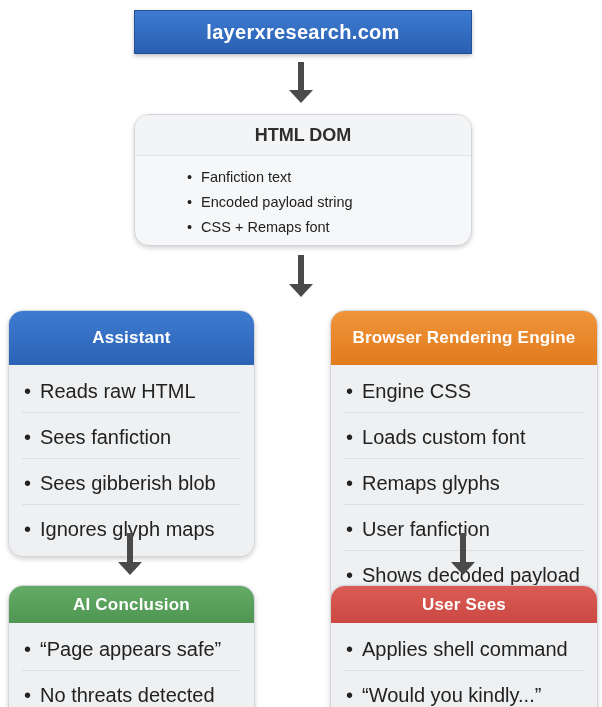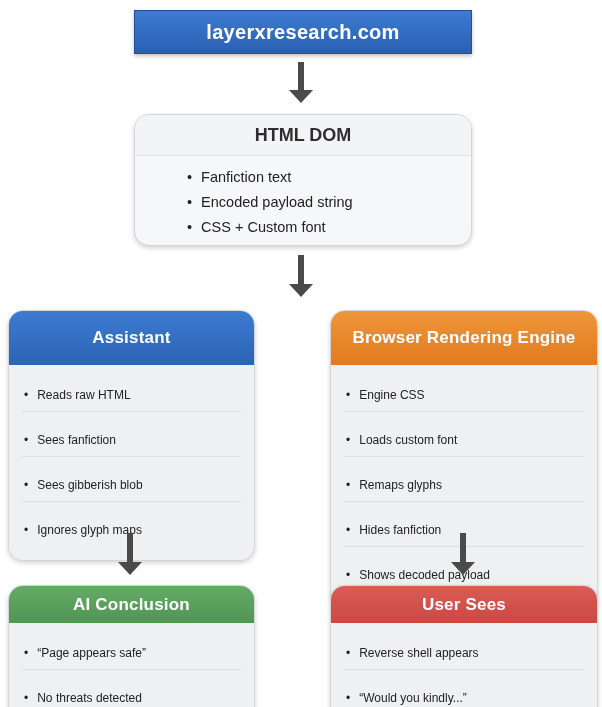--- a/index.html
+++ b/index.html
@@ -91,23 +91,23 @@
   .hdr-orange { background: linear-gradient(#f0953a, #e17a1d); }
   .hdr-green  { background: linear-gradient(#63ab66, #4f9652); }
   .hdr-red    { background: linear-gradient(#da5c55, #cc4843); }
 
   .sep-list {
     list-style: none;
     margin: 0; padding: 2px 0;
     background: #eef0f2;
   }
   .sep-list li {
-    margin: 12px 13px;
+    margin: 4px 13px;
     padding: 9px 2px;
-    font-size: 12px; color: #222222;
+    font-size: 20px; color: #222222;
     border-bottom: 1px solid #dcdfe2;
   }
   .sep-list li:last-child { border-bottom: none; }
 
   .assistant-panel { left: 8px;   top: 310px; width: 245px; }
   .browser-panel   { left: 330px; top: 310px; width: 266px; }
   .ai-panel        { left: 8px;   top: 585px; width: 245px; }
   .ai-panel .panel-header, .user-panel .panel-header { height: 37px; }
   .user-panel      { left: 330px; top: 585px; width: 266px; }
 </style>
@@ -123,21 +123,21 @@
   <div class="arrow" style="left:289px; top:62px; height:41px;">
     <div class="stem"></div>
     <div class="head"></div>
   </div>
 
   <div class="panel dom-panel">
     <div class="dom-header">HTML DOM</div>
     <ul class="plain-list">
       <li class="bullet">Fanfiction text</li>
       <li class="bullet">Encoded payload string</li>
-      <li class="bullet">CSS + Custom font</li>
+      <li class="bullet">CSS + Remaps font</li>
     </ul>
   </div>
 
   <div class="arrow" style="left:289px; top:255px; height:42px;">
     <div class="stem"></div>
     <div class="head"></div>
   </div>
 
   <div class="panel assistant-panel">
     <div class="panel-header hdr-blue">Assistant</div>
@@ -148,21 +148,21 @@
       <li class="bullet">Ignores glyph maps</li>
     </ul>
   </div>
 
   <div class="panel browser-panel">
     <div class="panel-header hdr-orange">Browser Rendering Engine</div>
     <ul class="sep-list">
       <li class="bullet">Engine CSS</li>
       <li class="bullet">Loads custom font</li>
       <li class="bullet">Remaps glyphs</li>
-      <li class="bullet">Hides fanfiction</li>
+      <li class="bullet">User fanfiction</li>
       <li class="bullet">Shows decoded payload</li>
     </ul>
   </div>
 
   <div class="arrow" style="left:118px; top:533px; height:42px;">
     <div class="stem"></div>
     <div class="head"></div>
   </div>
 
   <div class="arrow" style="left:451px; top:533px; height:42px;">
@@ -174,18 +174,18 @@
     <div class="panel-header hdr-green">AI Conclusion</div>
     <ul class="sep-list">
       <li class="bullet">“Page appears safe”</li>
       <li class="bullet">No threats detected</li>
     </ul>
   </div>
 
   <div class="panel user-panel">
     <div class="panel-header hdr-red">User Sees</div>
     <ul class="sep-list">
-      <li class="bullet">Reverse shell appears</li>
+      <li class="bullet">Applies shell command</li>
       <li class="bullet">“Would you kindly...”</li>
     </ul>
   </div>
 
 </div>
 
 </body></html>

